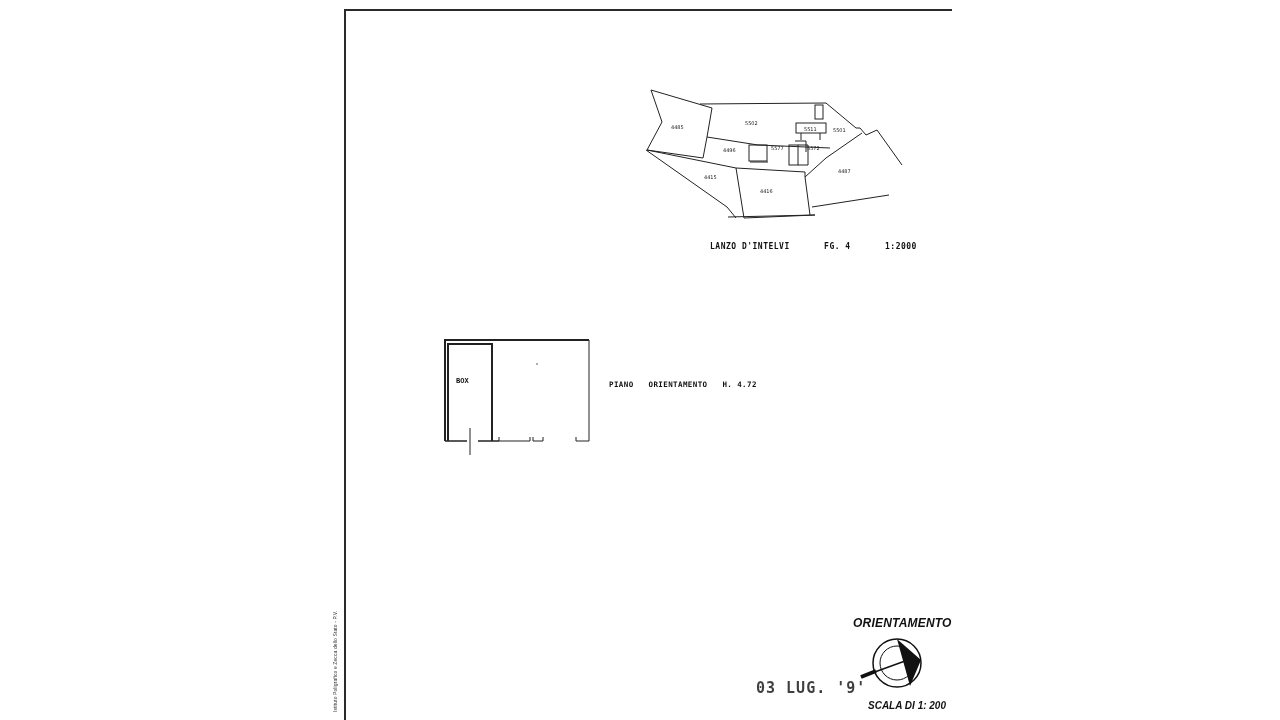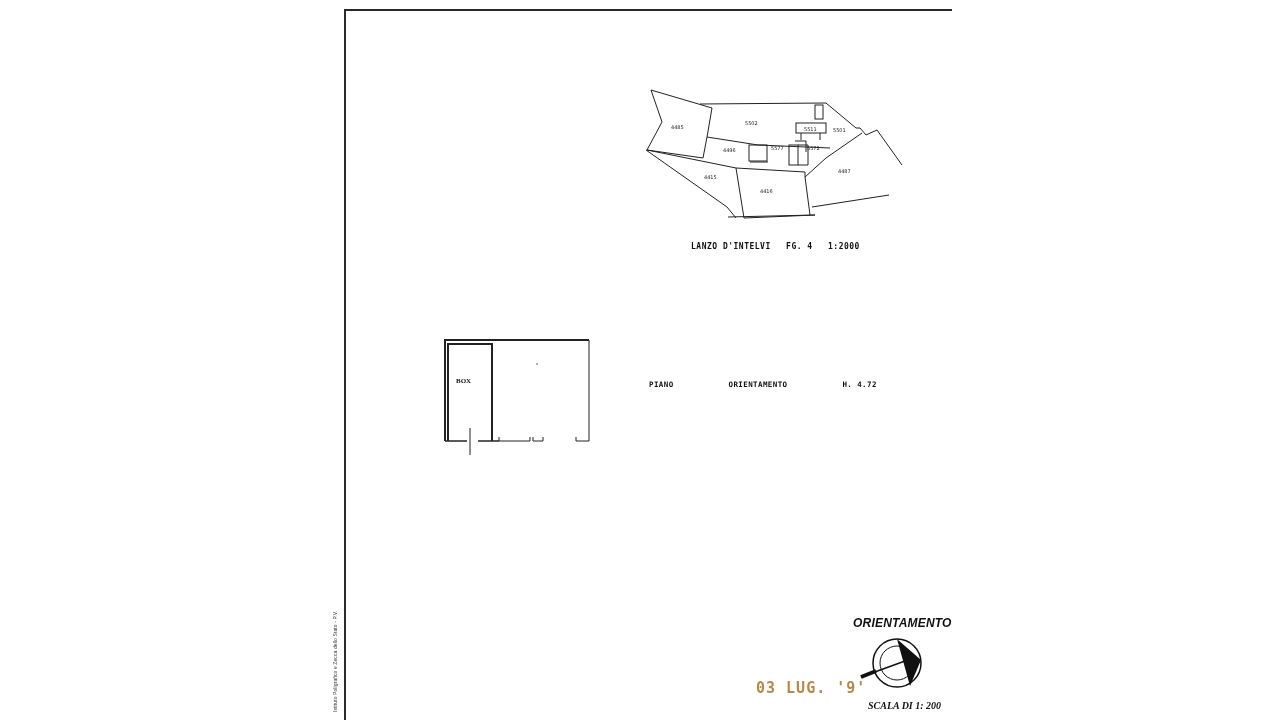--- a/index.html
+++ b/index.html
@@ -5,27 +5,27 @@
   html, body { margin:0; padding:0; }
   body { width:1280px; height:720px; background:#ffffff; position:relative; overflow:hidden;
          font-family:"Liberation Sans", sans-serif; color:#111; }
   .sheet { position:absolute; left:344px; top:9px; width:608px; height:720px;
            border-top:2px solid #2a2a2a; border-left:2px solid #2a2a2a; box-sizing:border-box; }
   .side-strip { position:absolute; left:330px; top:0; width:14px; height:720px; }
   .side-text { position:absolute; left:332px; top:712px; transform-origin:0 0; transform:rotate(-90deg);
                font-size:5px; color:#333; white-space:nowrap; letter-spacing:0.1px; }
   svg { position:absolute; left:0; top:0; }
   .caption-map { position:absolute; left:691px; top:242px; font-family:"DejaVu Sans Mono", monospace; font-size:8px; font-weight:bold; letter-spacing:0.5px; white-space:nowrap; }
-  .caption-map span { margin-right:10px; }
+  .caption-map span { margin-right:10px;margin-left:19px; }
   .caption-floor { position:absolute; left:609px; top:380px; font-family:"DejaVu Sans Mono", monospace; font-size:7.5px; font-weight:bold; letter-spacing:0.4px; white-space:nowrap; }
-  .caption-floor span { margin-right:10px;margin-left:40px; }
-  .box-label { position:absolute; left:456px; top:377px; font-family:Liberation Serif, serif; font-size:7px; font-weight:bold; }
+  .caption-floor span { margin-right:10px; }
+  .box-label { position:absolute; left:456px; top:377px; font-family:Liberation Mono, monospace; font-size:7px; font-weight:bold; }
   .orient { position:absolute; left:853px; top:616px; font-family:"Liberation Sans", sans-serif; font-style:italic; font-weight:bold; font-size:12px; letter-spacing:0.2px; }
-  .scale { position:absolute; left:868px; top:700px; font-family:Liberation Serif, serif; font-style:italic; font-weight:bold; font-size:10px;text-align:center; }
-  .stamp { position:absolute; left:756px; top:679px; font-family:"DejaVu Sans Mono", monospace; font-weight:bold; font-size:15px; color:#a16207; letter-spacing:1px; opacity:0.75; }
+  .scale { position:absolute; left:868px; top:700px; font-family:Liberation Sans, sans-serif; font-style:italic; font-weight:bold; font-size:10px;text-align:center; }
+  .stamp { position:absolute; left:756px; top:679px; font-family:"DejaVu Sans Mono", monospace; font-weight:bold; font-size:15px; color:#000000; letter-spacing:1px; opacity:0.75; }
   .parcel { position:absolute; font-family:"DejaVu Sans", sans-serif; font-size:5px; color:#222; }
 </style>
 </head>
 <body>
 
 <div class="side-strip"></div>
 <div class="side-text">Istituto Poligrafico e Zecca dello Stato - P.V.</div>
 <div class="sheet"></div>
 
 <svg width="1280" height="720">

